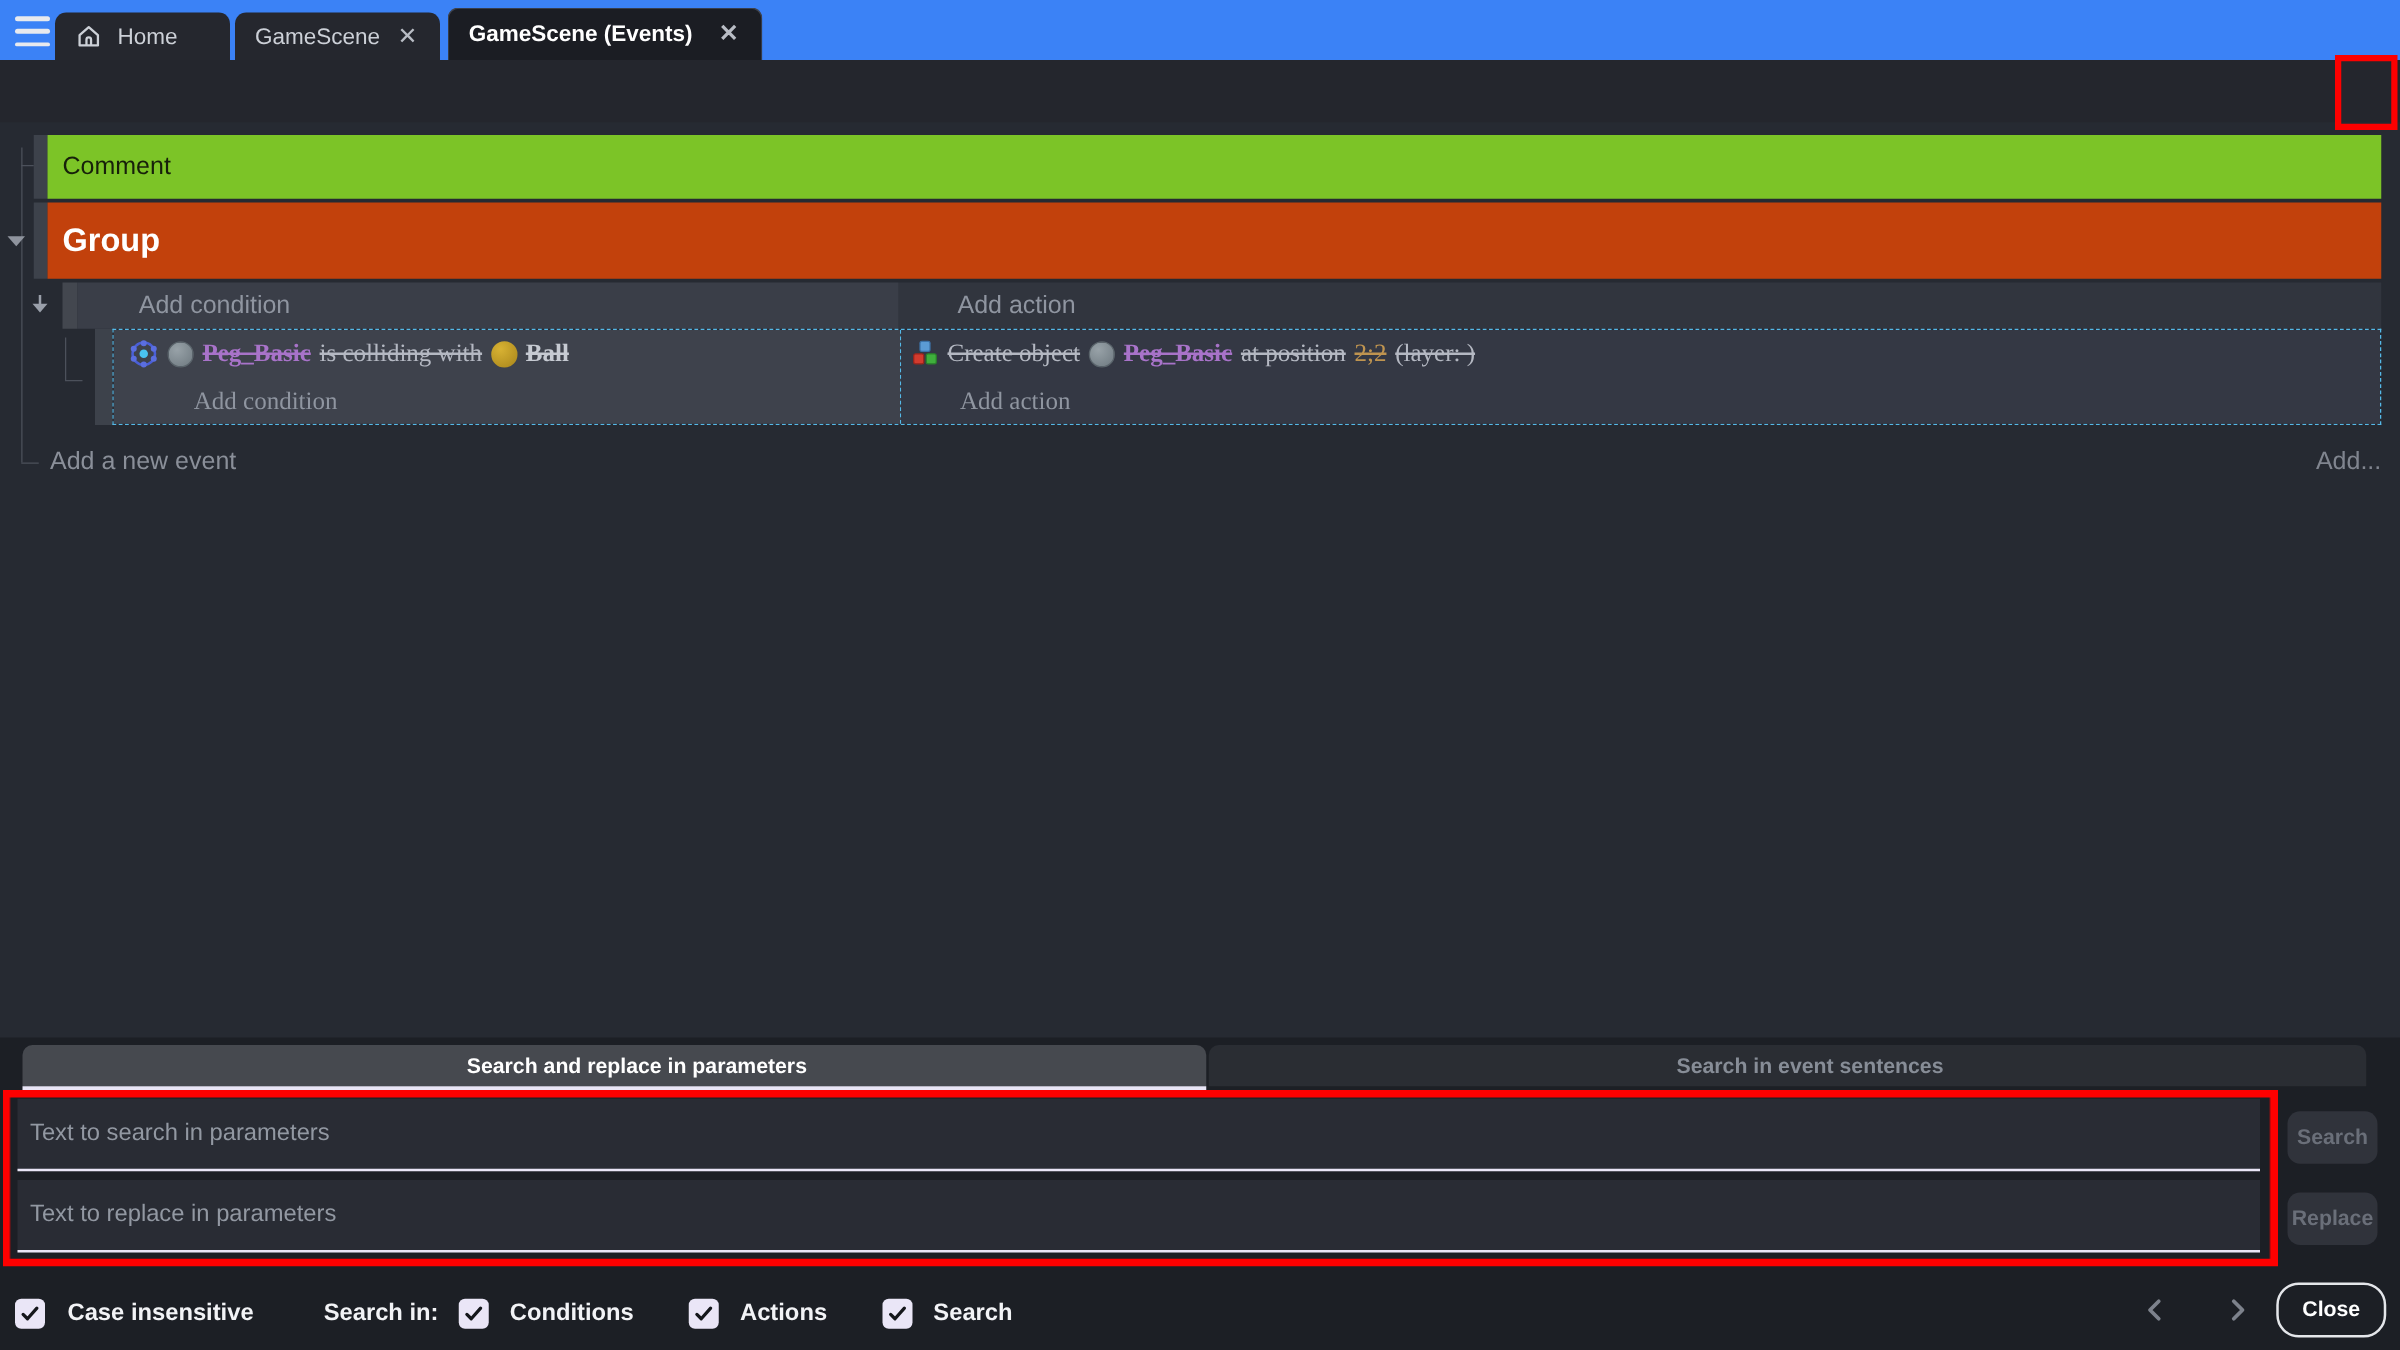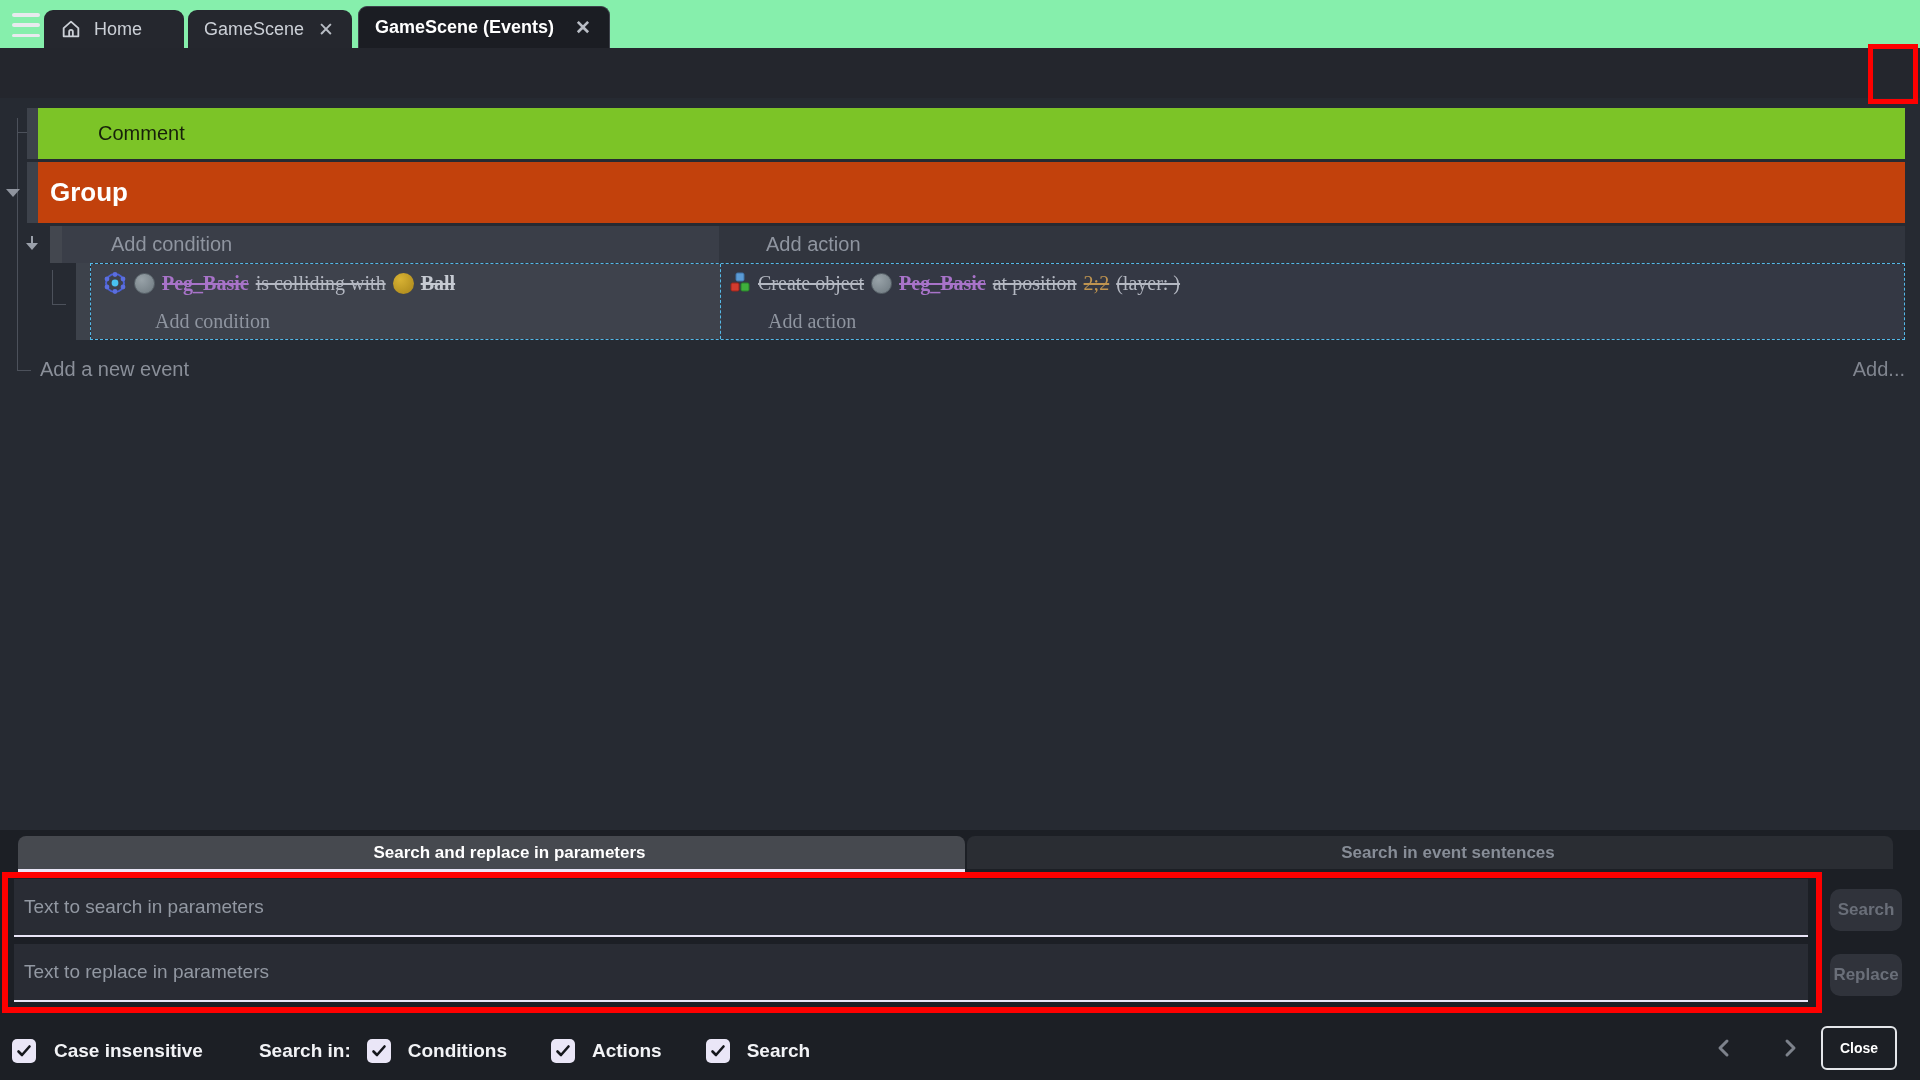--- a/index.html
+++ b/index.html
@@ -1,21 +1,21 @@
 <!DOCTYPE html>
 <html><head>
 <meta charset="utf-8">
 <style>
   * { margin:0; padding:0; box-sizing:border-box; }
   html,body { background:#0e0f13; font-family:"Liberation Sans", sans-serif; }
   .stage { position:relative; width:1920px; height:1080px; overflow:hidden; background:#262a32; }
   .abs { position:absolute; }
 
   
-  .tabbar { left:0; top:0; width:1920px; height:48px; background:#86efac; }
+  .tabbar { left:0; top:0; width:1920px; height:48px; background:#3b82f6; }
   .hamburger { left:12px; top:13px; width:28px; height:24px; display:flex; flex-direction:column; justify-content:space-between; cursor:pointer; }
   .hamburger div { height:3.5px; background:#e8eaee; border-radius:2px; }
   .tab { top:10px; height:38px; background:#25272e; border-radius:9px 9px 0 0; display:flex; align-items:center; color:#ccd0d7; font-size:18px; padding:0 16px; gap:12px; cursor:pointer; }
   .tab-home { left:44px; width:140px; }
   .tab-scene { left:188px; width:164px; }
   .tab-active { left:358px; top:6px; height:42px; width:252px; background:#1b1d23; border:1px solid #3e424b; border-bottom:none; color:#ffffff; font-weight:bold; }
   .tab .closex { margin-left:auto; color:#b9bdc5; font-size:19px; line-height:1; padding:2px; }
   .tab svg { flex:none; }
 
   
@@ -31,21 +31,21 @@
   .publish-btn { left:988px; top:56px; width:130px; height:35px; border-radius:8px; display:flex; align-items:center; gap:12px; padding:0 16px; color:#fff; cursor:pointer; }
   .publish-label { font-weight:bold; font-size:17px; }
   .tb-right-icon { top:59px; width:28px; height:28px; }
   .tb-divider { left:1732px; top:58px; width:1px; height:30px; background:#4a4e57; }
 
   
   .events-bg { left:0; top:98px; width:1920px; height:732px; background:#262a32; }
   .tline { background:#4c515b; }
   .row-strip { background:#3d424b; }
   .comment-row { left:38px; top:108px; width:1867px; height:51px; display:flex; align-items:center; padding-left:12px; cursor:pointer; }
-  .comment-text { color:#17200a; font-size:20px;margin-left:48px; }
+  .comment-text { color:#17200a; font-size:20px; }
   .group-row { left:38px; top:162px; width:1867px; height:61px; display:flex; align-items:center; padding-left:12px; cursor:pointer; }
   .group-text { color:#ffffff; font-size:26px; font-weight:bold; }
   .evt-header-cond { left:62px; top:226px; width:657px; height:37px; background:#3a3e48; display:flex; align-items:center; padding-left:10px; cursor:pointer; }
   .evt-header-act { left:719px; top:226px; width:1186px; height:37px; background:#31353e; display:flex; align-items:center; padding-left:8px; cursor:pointer; }
   .add-link { color:#8f95a0; font-size:20px;margin-left:39px; }
   .sub-event { left:90px; top:263px; width:1815px; height:77px; border:1px dashed #55b9e8; display:flex; }
   .sub-cond { width:630px; height:100%; background:#3e424c; border-right:1px dashed #55b9e8; }
   .sub-act { flex:1; height:100%; background:#343844; }
   .sent-line { height:38px; display:flex; align-items:center; gap:7px; padding-left:12px; white-space:nowrap; cursor:pointer; }
   .sent-line2 { height:38px; display:flex; align-items:center; padding-left:25px; cursor:pointer; }
@@ -69,21 +69,21 @@
   .sp-input::placeholder { color:#9298a2; opacity:1; }
   .sp-input-search { top:49px; }
   .sp-input-replace { top:114px; }
   .sp-btn { left:1830px; width:72px; height:42px; background:#30333b; border-radius:10px; color:#6a6f79; font-weight:bold; font-size:17px; display:flex; align-items:center; justify-content:center; cursor:pointer; }
   .sp-btn-search { top:59px; }
   .sp-btn-replace { top:124px; }
   .opt-row { left:0; top:199px; width:1920px; height:44px; display:flex; align-items:center; }
   .checkbox { width:24px; height:24px; background:#eae6f7; border-radius:5px; display:flex; align-items:center; justify-content:center; cursor:pointer; flex:none; }
   .opt-label { color:#f2f3f6; font-size:19px; font-weight:bold; }
   .chev { width:24px; height:24px; display:flex; align-items:center; justify-content:center; cursor:pointer; }
-  .close-btn { left:1821px; top:196px; width:76px; height:44px; border:2px solid #e4e6ea; border-radius:6px; color:#ffffff; font-size:14px; font-weight:bold; display:flex; align-items:center; justify-content:center; cursor:pointer; }
+  .close-btn { left:1821px; top:196px; width:88px; height:44px; border:2px solid #e4e6ea; border-radius:18px; color:#ffffff; font-size:17px; font-weight:bold; display:flex; align-items:center; justify-content:center; cursor:pointer; }
 
   
   .hl-box { border-style:solid; pointer-events:none; z-index:60; background:transparent; }
   .hl-search-icon { left:1868px; top:44px; width:50px; height:60px; border-width:5px; }
   .hl-inputs { left:2px; top:872px; width:1820px; height:141px; border-width:6px; }
 </style>
 </head>
 <body>
 
 <div class="stage">

